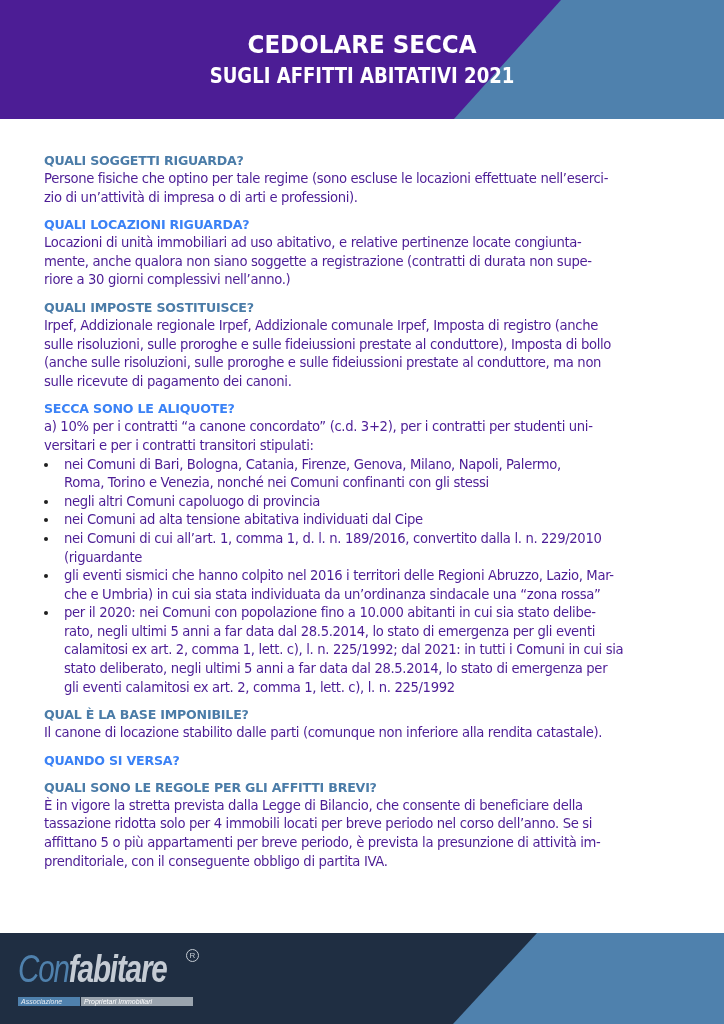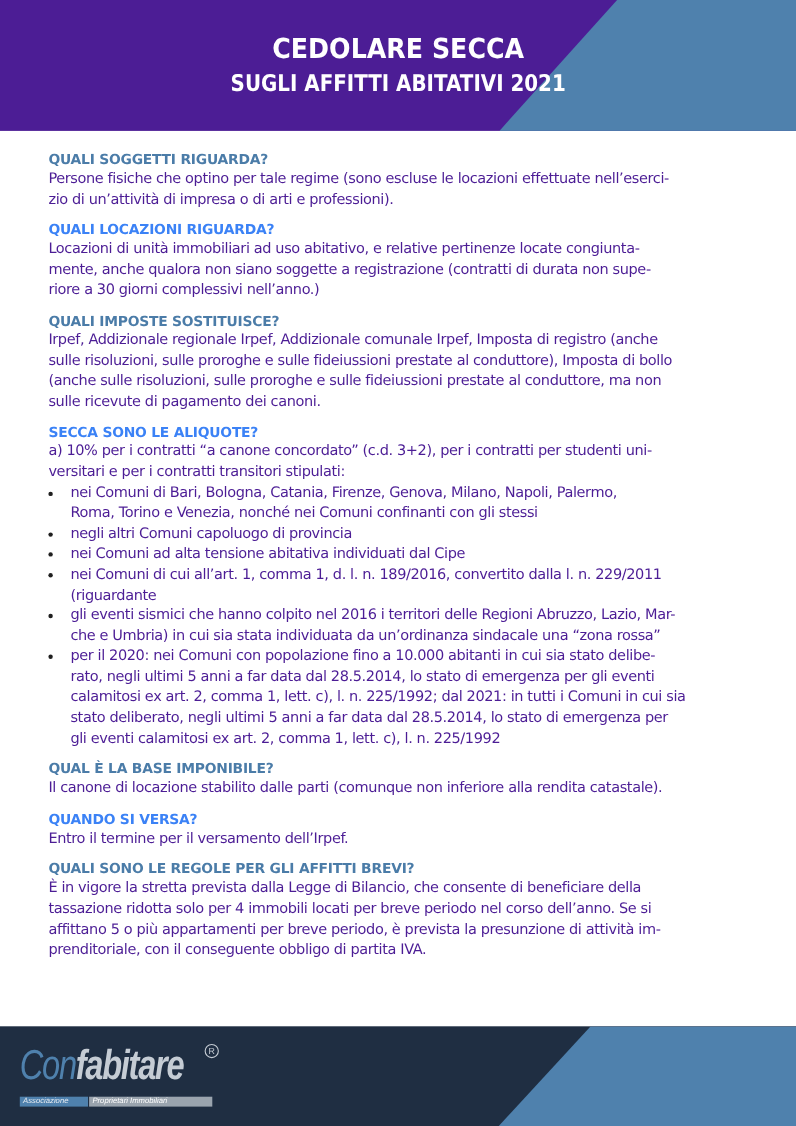--- a/index.html
+++ b/index.html
@@ -48,21 +48,21 @@
     .header .subtitle {
       font-size: 21px;
       line-height: 28px;
       display: block;
       margin-top: 2px;
       transform: scaleX(0.86);
     }
     .content {
       position: absolute;
       left: 44px;
-      top: 136px;
+      top: 152px;
       width: 640px;
     }
     .section {
       margin-bottom: 9px;
     }
     .heading {
       font-family: "DejaVu Sans", sans-serif;
       font-weight: bold;
       font-size: 12.6px;
       line-height: 18px;
@@ -246,21 +246,21 @@
         <li>
           <span class="dot"></span>
           <span class="body-line">negli altri Comuni capoluogo di provincia</span>
         </li>
         <li>
           <span class="dot"></span>
           <span class="body-line">nei Comuni ad alta tensione abitativa individuati dal Cipe</span>
         </li>
         <li>
           <span class="dot"></span>
-          <span class="body-line">nei Comuni di cui all’art. 1, comma 1, d. l. n. 189/2016, convertito dalla l. n. 229/2011</span>
+          <span class="body-line">nei Comuni di cui all’art. 1, comma 1, d. l. n. 189/2016, convertito dalla l. n. 229/2010</span>
           <span class="body-line">(riguardante</span>
         </li>
         <li>
           <span class="dot"></span>
           <span class="body-line">gli eventi sismici che hanno colpito nel 2016 i territori delle Regioni Abruzzo, Lazio, Mar-</span>
           <span class="body-line">che e Umbria) in cui sia stata individuata da un’ordinanza sindacale una “zona rossa”</span>
         </li>
         <li>
           <span class="dot"></span>
           <span class="body-line">per il 2020: nei Comuni con popolazione fino a 10.000 abitanti in cui sia stato delibe-</span>
@@ -275,23 +275,20 @@
 
   <div class="section">
     <h2 class="heading blue">QUAL È LA BASE IMPONIBILE?</h2>
     <p class="body-text">
       <span class="body-line">Il canone di locazione stabilito dalle parti (comunque non inferiore alla rendita catastale).</span>
     </p>
   </div>
 
   <div class="section">
     <h2 class="heading dark">QUANDO SI VERSA?</h2>
-    <p class="body-text">
-      <span class="body-line">Entro il termine per il versamento dell’Irpef.</span>
-    </p>
   </div>
 
   <div class="section">
     <h2 class="heading blue">QUALI SONO LE REGOLE PER GLI AFFITTI BREVI?</h2>
     <p class="body-text">
       <span class="body-line">È in vigore la stretta prevista dalla Legge di Bilancio, che consente di beneficiare della</span>
       <span class="body-line">tassazione ridotta solo per 4 immobili locati per breve periodo nel corso dell’anno. Se si</span>
       <span class="body-line">affittano 5 o più appartamenti per breve periodo, è prevista la presunzione di attività im-</span>
       <span class="body-line">prenditoriale, con il conseguente obbligo di partita IVA.</span>
     </p>

